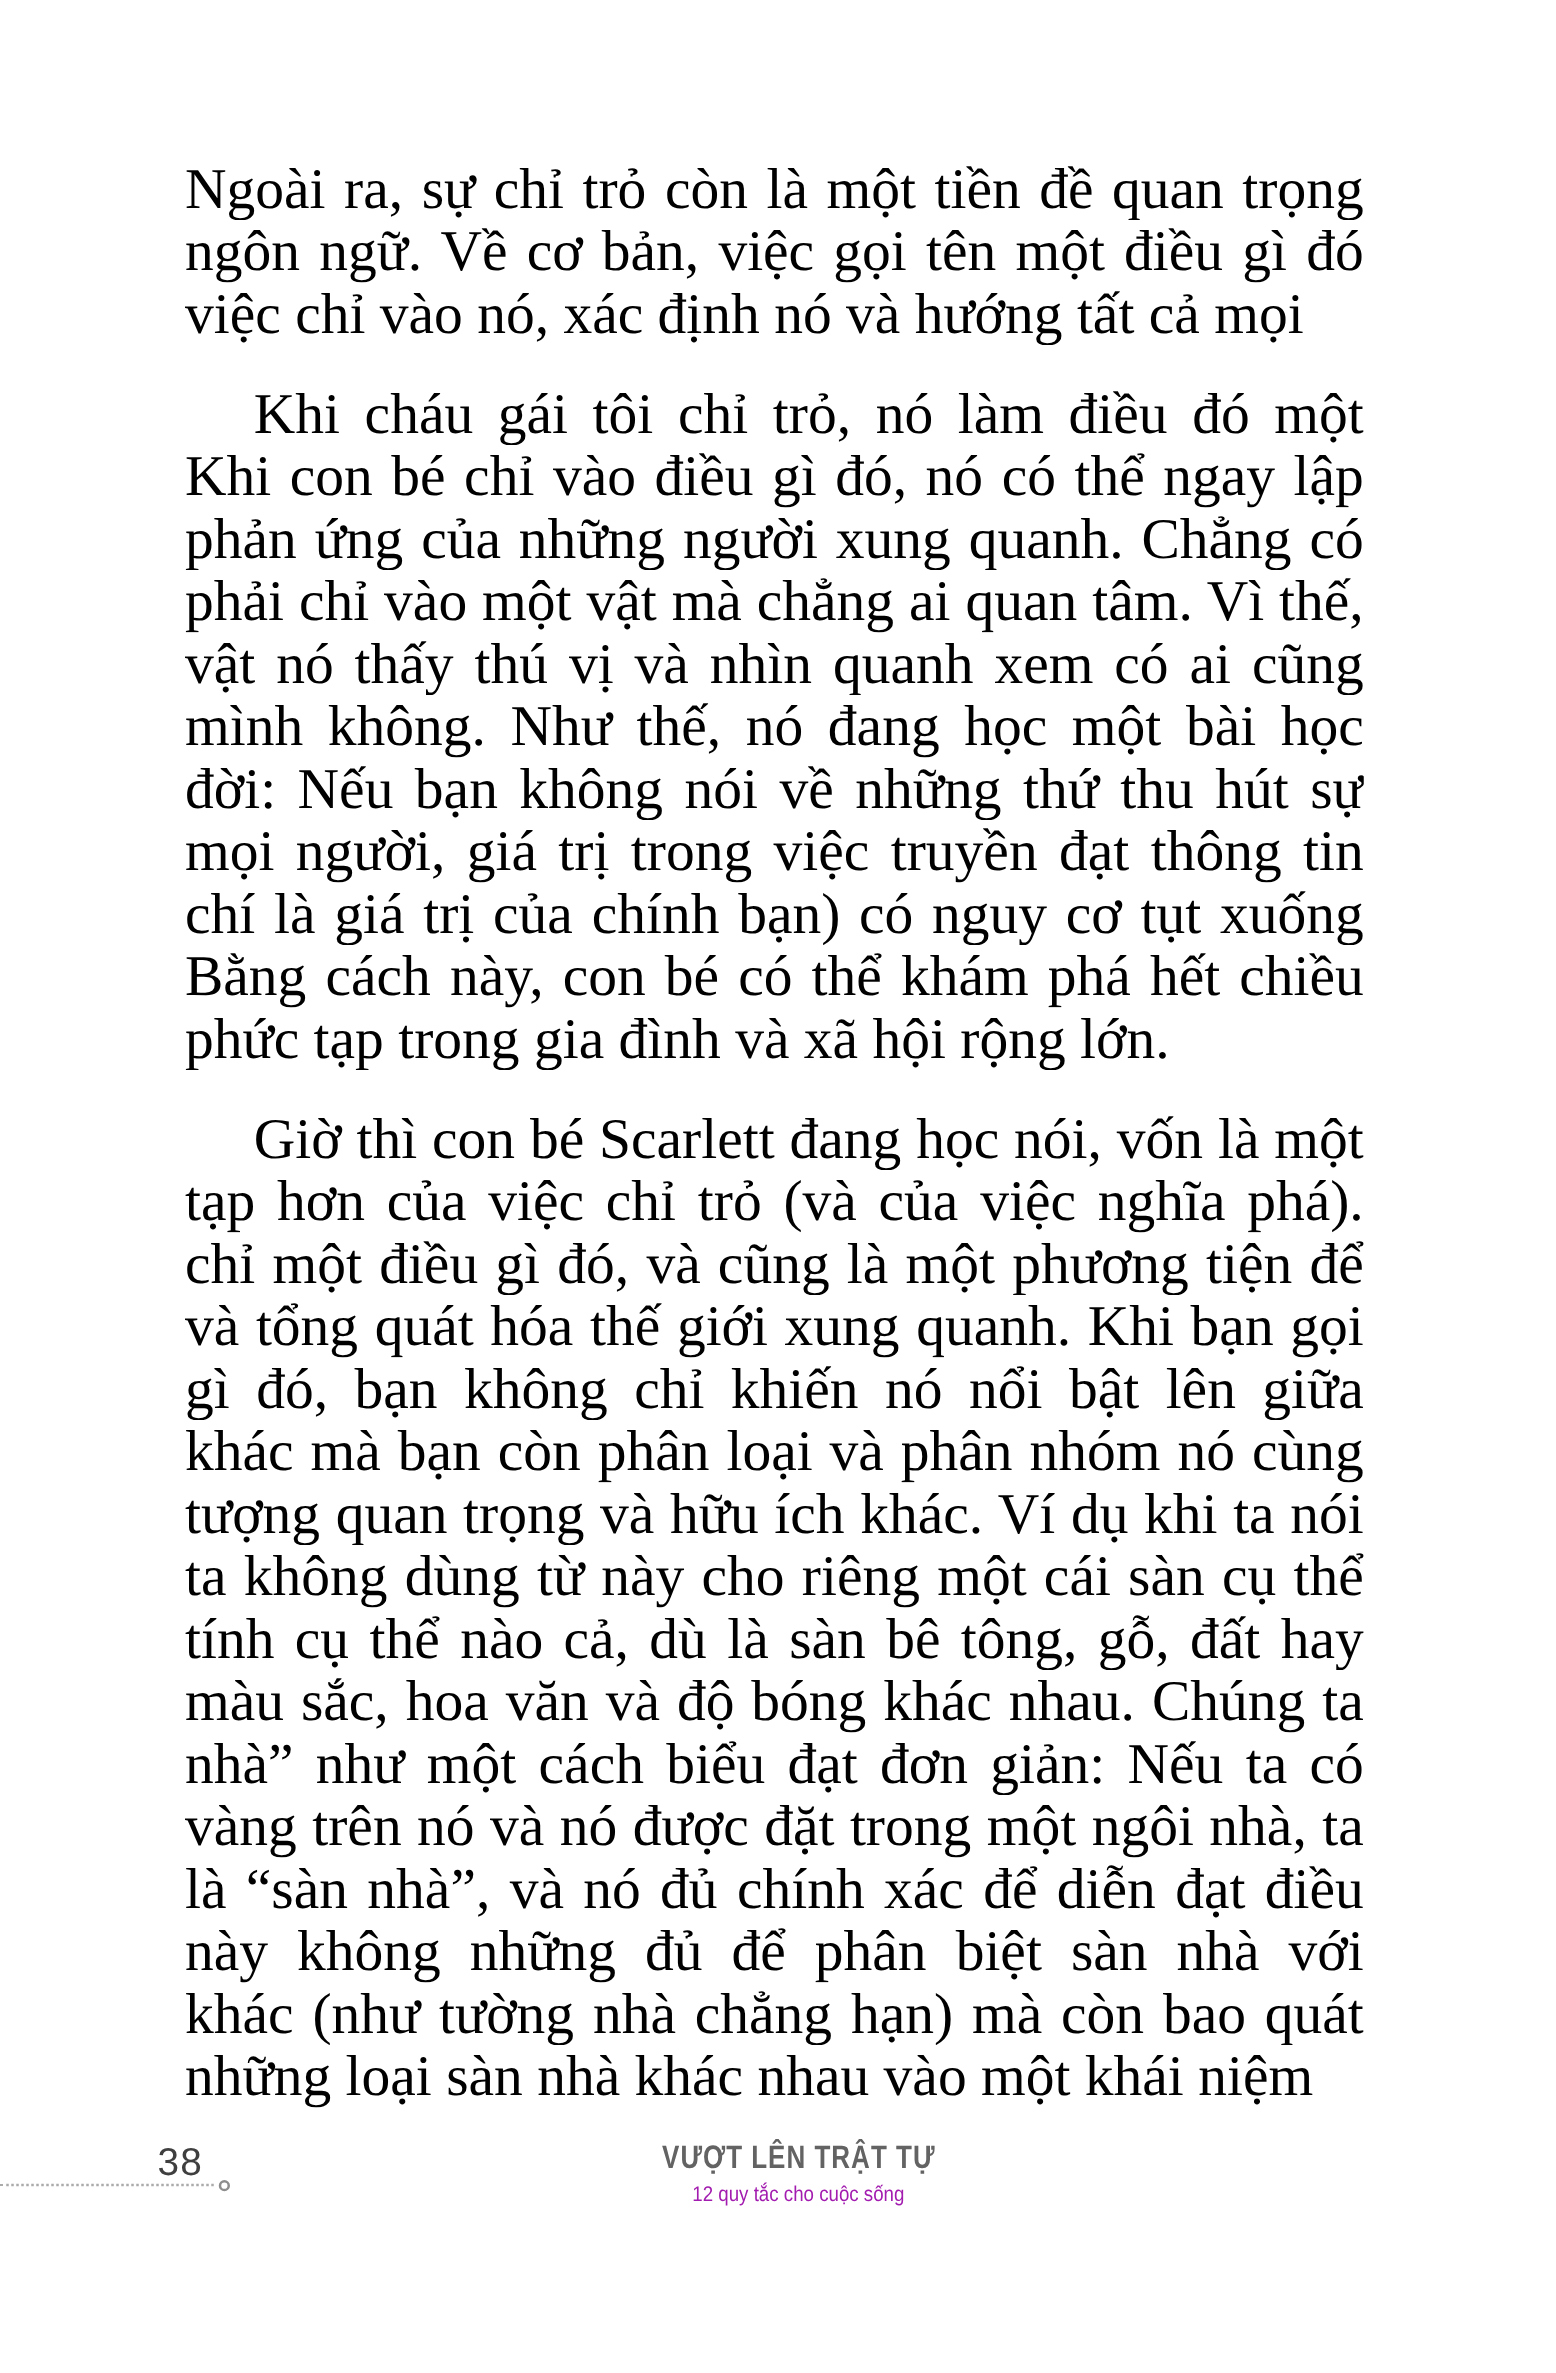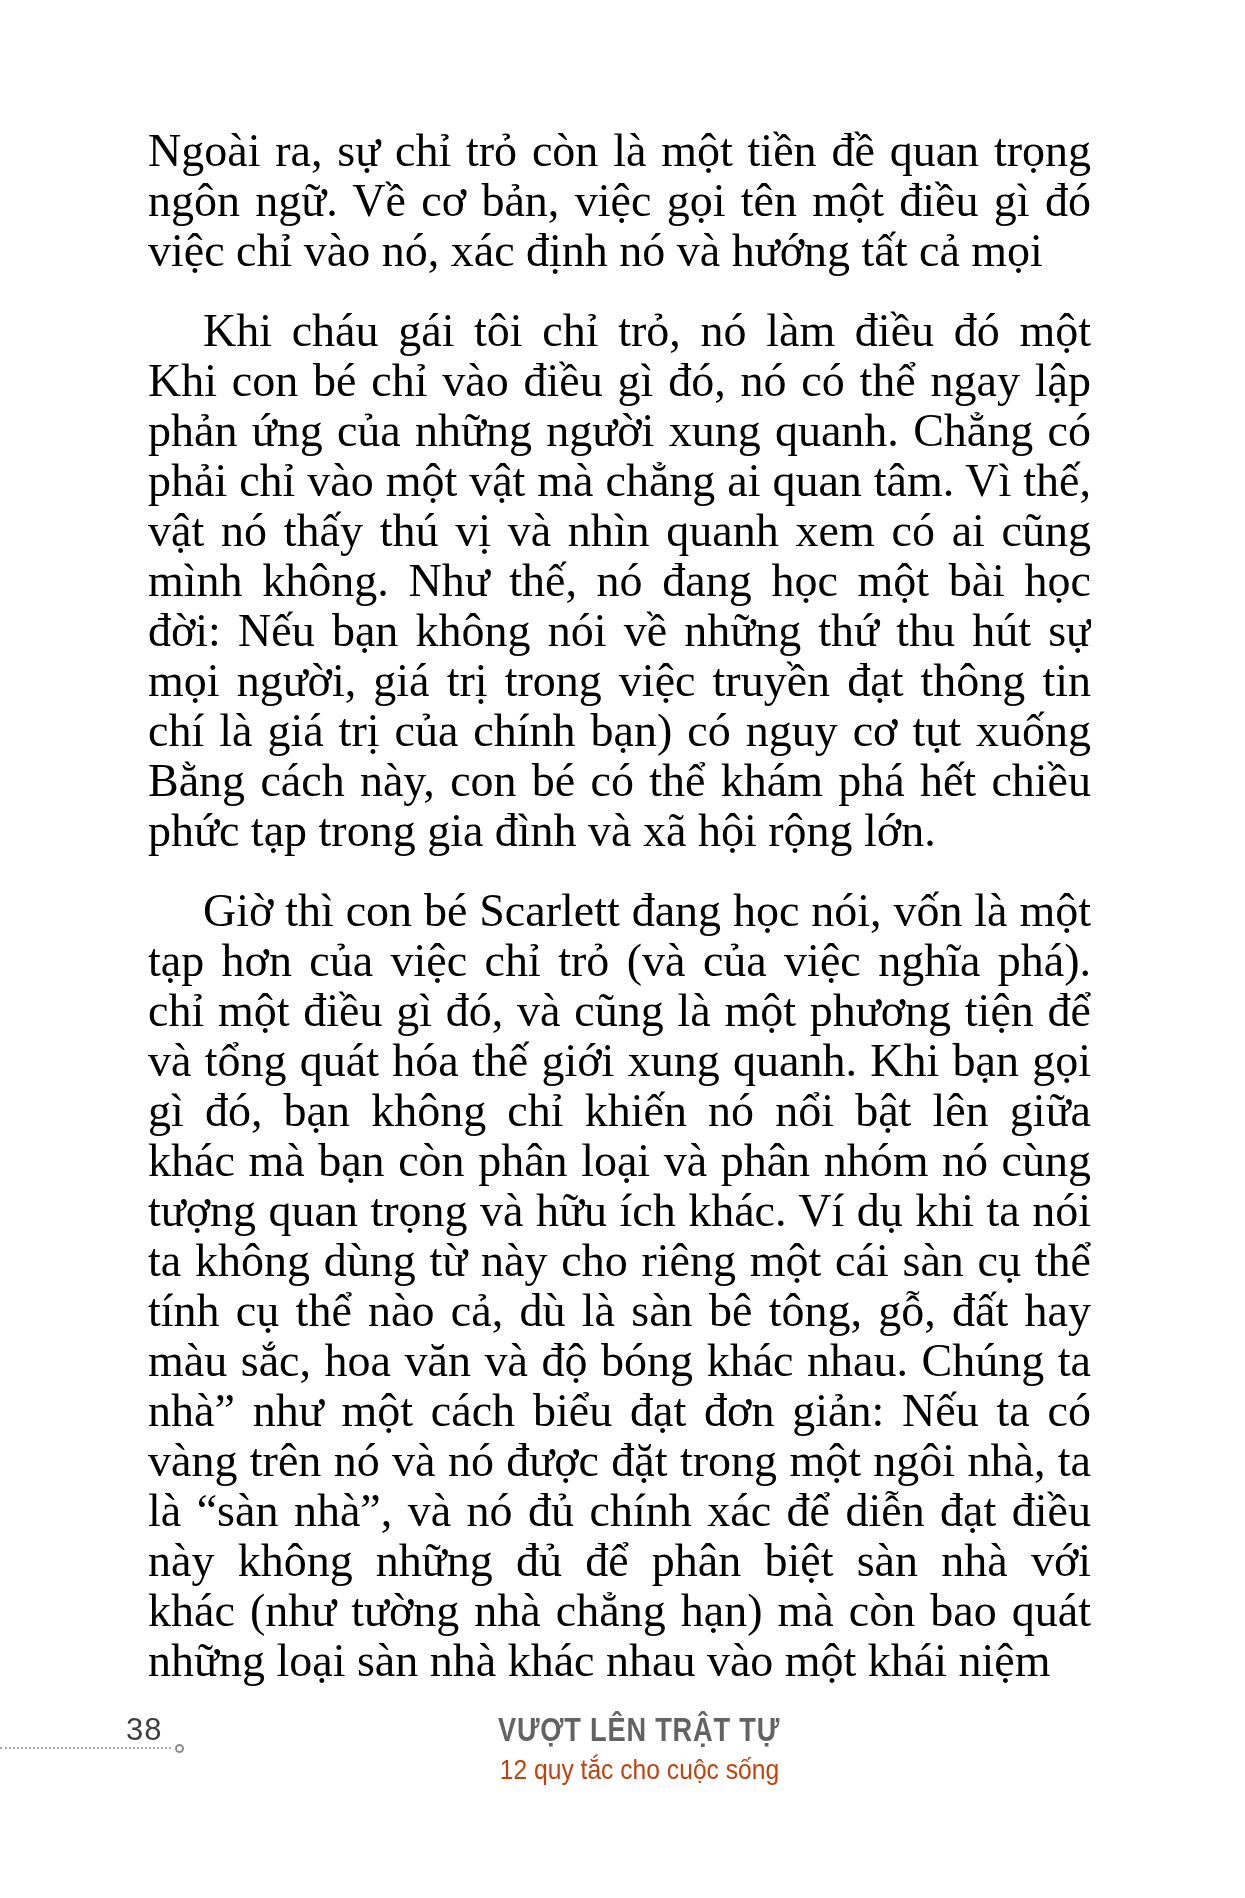--- a/index.html
+++ b/index.html
@@ -63,30 +63,30 @@
   .book-info {
     position: absolute;
     left: 639px;
     top: 1710px;
     transform: translateX(-50%);
     text-align: center;
     font-family: "Liberation Sans", sans-serif;
     white-space: nowrap;
   }
   .book-title {
-    font-size: 34px;
+    font-size: 26px;
     font-weight: bold;
     letter-spacing: 1px;
     color: #636363;
   }
   .book-title .sq { display: inline-block; transform: scaleX(0.80); transform-origin: center; }
   .book-subtitle {
     margin-top: 5px;
-    font-size: 28px;
-    color: #c2410c;
+    font-size: 17px;
+    color: #a21caf;
   }
   .book-subtitle .sq { display: inline-block; transform: scaleX(0.88); transform-origin: center; }
 </style>
 </head>
 <body>
 
 <div class="page">
 
   <div class="text-block" id="text-block">
       <div class="para">

